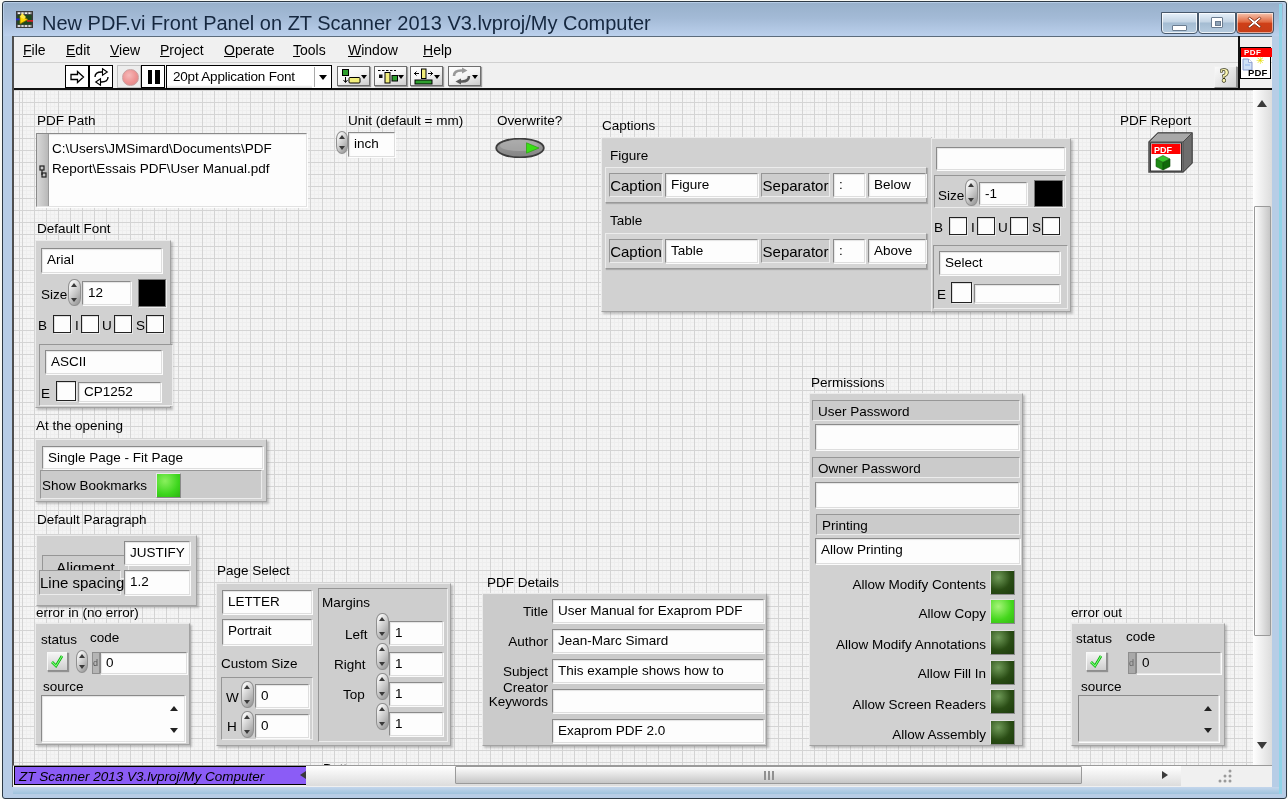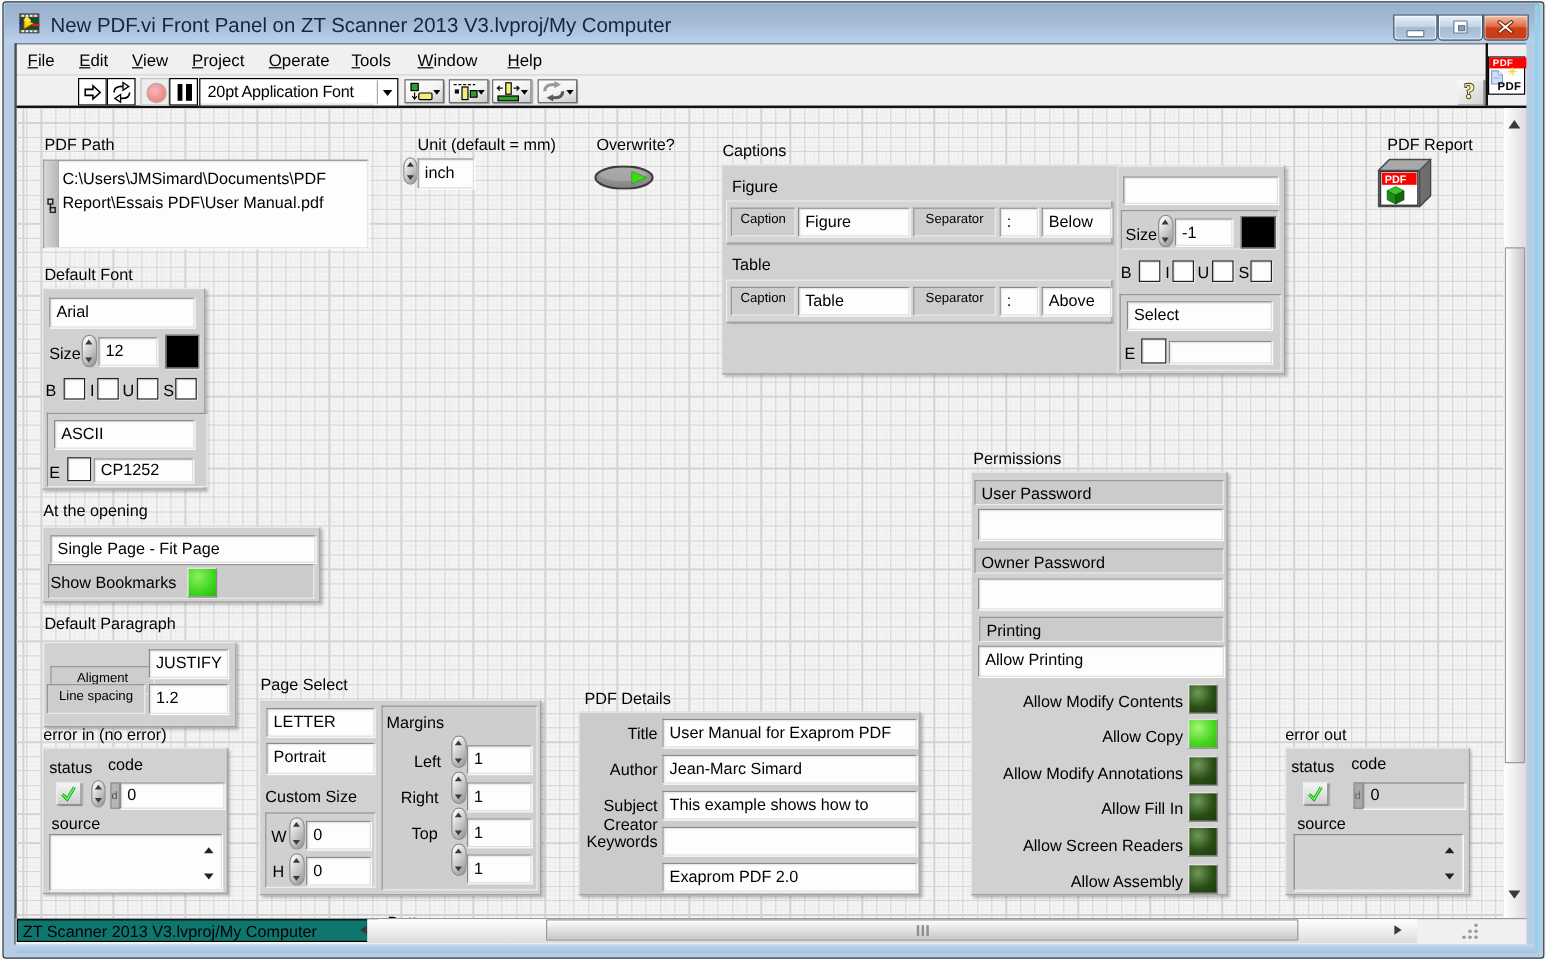--- a/index.html
+++ b/index.html
@@ -1,20 +1,20 @@
 <!DOCTYPE html>
 <html><head>
 <meta charset="utf-8">
 <style>
 html,body{margin:0;padding:0;width:1288px;height:799px;overflow:hidden;background:#f8f9f4;font-family:"Liberation Sans",sans-serif;}
 .a{position:absolute;}
 .lbl{position:absolute;font-size:13.5px;line-height:15px;white-space:nowrap;color:#000;}
 .fld{position:absolute;background:#fdfdfd;border:1px solid #8a8a8a;border-bottom-color:#dedede;border-right-color:#dedede;box-shadow:1px 1px 0 rgba(255,255,255,.9), inset 1px 1px 1px rgba(0,0,0,.10);font-size:13.5px;color:#000;white-space:nowrap;overflow:hidden;padding:3px 0 0 5px;box-sizing:border-box;}
 .gfld{position:absolute;background:#d2d2d2;border:1px solid #8a8a8a;border-bottom-color:#e6e6e6;border-right-color:#e6e6e6;box-shadow:1px 1px 0 rgba(255,255,255,.9);font-size:13.5px;color:#000;white-space:nowrap;overflow:hidden;padding:3px 0 0 5px;box-sizing:border-box;}
-.glbl{position:absolute;background:#cdcdcd;border:1px solid #969696;border-bottom-color:#ececec;border-right-color:#ececec;font-size:11px;color:#000;white-space:nowrap;padding-top:3px;text-align:center;box-sizing:border-box;}
+.glbl{position:absolute;background:#cdcdcd;border:1px solid #969696;border-bottom-color:#ececec;border-right-color:#ececec;font-size:15px;color:#000;white-space:nowrap;padding-top:3px;text-align:center;box-sizing:border-box;}
 .cluster{position:absolute;background:#d1d1d1;border:1px solid #a2a2a2;border-top-color:#ebebeb;border-left-color:#ebebeb;box-shadow:2px 2px 2px rgba(90,90,90,.35);box-sizing:border-box;}
 .strip{position:absolute;background:#cbcbcb;border:1px solid #979797;border-bottom-color:#ececec;border-right-color:#ececec;font-size:13.5px;color:#000;white-space:nowrap;box-sizing:border-box;}
 .rpanel{position:absolute;background:#d5d5d5;border:1px solid #ececec;border-bottom-color:#999;border-right-color:#999;box-shadow:1px 1px 1px rgba(0,0,0,.18);box-sizing:border-box;}
 .spanel{position:absolute;background:#d0d0d0;border:1px solid #969696;border-bottom-color:#ececec;border-right-color:#ececec;box-sizing:border-box;}
 .cb{position:absolute;background:#fdfdfd;border:1px solid #222;box-shadow:1px 1px 0 #e8e8e8, inset 1px 1px 0 rgba(0,0,0,.12);box-sizing:border-box;}
 .spin{position:absolute;width:12px;height:23px;border-radius:6px/8px;background:linear-gradient(125deg,#fafafa 10%,#c7c7c7 55%,#8f8f8f 100%);border:1px solid #909090;box-sizing:border-box;}
 .spin:before{content:"";position:absolute;top:3px;left:2px;border:3px solid transparent;border-bottom:4px solid #3a3a3a;border-top:none;}
 .spin:after{content:"";position:absolute;bottom:3px;left:2px;border:3px solid transparent;border-top:4px solid #3a3a3a;border-bottom:none;}
 .tb{position:absolute;top:65px;height:23px;background:#fff;border:1px solid #000;box-sizing:border-box;}
 .mi{position:absolute;top:5px;font-size:14px;color:#000;}
@@ -42,21 +42,21 @@
       <rect x="5.5" y="14.2" width="2" height="1.6" fill="#eee"></rect>
       <rect x="9" y="14.2" width="2" height="1.6" fill="#eee"></rect>
       <rect x="12.5" y="14.2" width="2" height="1.6" fill="#eee"></rect>
 <rect x="1.5" y="4" width="14" height="9.5" fill="#1d4a1d"></rect>
 <rect x="0" y="7.5" width="4" height="1.8" fill="#2222dd"></rect>
 <rect x="11" y="9" width="6" height="1.8" fill="#cc2222"></rect>
 <polygon points="4,4.5 12,8.5 4,13" fill="#ffd800" stroke="#8a6d00" stroke-width="0.8"></polygon>
 <polygon points="6,2 10,6 8,8 4,6" fill="#ffe84a"></polygon>
 </svg>
 </div>
-<div class="a" style="left:42px;top:12px;font-size:17px;color:#15273f;">New PDF.vi Front Panel on ZT Scanner 2013 V3.lvproj/My Computer</div>
+<div class="a" style="left:42px;top:12px;font-size:20px;color:#15273f;">New PDF.vi Front Panel on ZT Scanner 2013 V3.lvproj/My Computer</div>
 
 <div class="a" style="left:1161px;top:12px;width:35px;height:20px;background:linear-gradient(180deg,#e7f1fa 0%,#c3d4e4 45%,#a4bcd2 50%,#b6cbdf 100%);border:1px solid #47586b;border-radius:0 0 4px 4px;box-shadow:inset 0 0 0 1px rgba(255,255,255,.75);">
  <div class="a" style="left:10px;top:12px;width:13px;height:4px;background:#fff;border:1px solid #6a7c90;border-radius:1px;"></div>
   </div>
 <div class="a" style="left:1198px;top:12px;width:36px;height:20px;background:linear-gradient(180deg,#e7f1fa 0%,#c3d4e4 45%,#a4bcd2 50%,#b6cbdf 100%);border:1px solid #47586b;border-radius:0 0 4px 4px;box-shadow:inset 0 0 0 1px rgba(255,255,255,.75);">
  <div class="a" style="left:12px;top:4px;width:10px;height:9px;background:#fff;border:1px solid #6a7c90;border-radius:1px;">
       <div class="a" style="left:3px;top:2.5px;width:4px;height:3px;background:#8ea2b6;border:1px solid #6a7c90;"></div>
     </div>
   </div>
 <div class="a" style="left:1236px;top:12px;width:36px;height:20px;background:linear-gradient(180deg,#f6c5ae 0%,#e06a42 45%,#cf3f17 52%,#c63d18 100%);border:1px solid #47586b;border-radius:0 0 4px 4px;box-shadow:inset 0 0 0 1px rgba(255,255,255,.55);">
@@ -274,21 +274,21 @@
 <div class="lbl" style="left:998px;top:220px;">U</div>
 <div class="cb" style="left:1010px;top:217px;width:18px;height:18px;"></div>
 <div class="lbl" style="left:1032px;top:220px;">S</div>
 <div class="cb" style="left:1042px;top:217px;width:18px;height:18px;"></div>
 <div class="spanel" style="left:933px;top:245px;width:135px;height:64px;"></div>
 <div class="fld" style="left:939px;top:251px;width:121px;height:24px;">Select</div>
 <div class="lbl" style="left:937px;top:287px;">E</div>
 <div class="cb" style="left:951px;top:282px;width:21px;height:21px;"></div>
 <div class="fld" style="left:974px;top:284px;width:86px;height:19px;padding-top:1px;"></div>
 
-<div class="lbl" style="left:1120px;top:113px;margin-left:36px;">PDF Report</div>
+<div class="lbl" style="left:1120px;top:113px;">PDF Report</div>
 <svg class="a" style="left:1146px;top:131px;" width="50" height="46" viewBox="0 0 50 46">
 <polygon points="3,11 12,2 46,2 46,32 37,41 3,41" fill="#8f8f8f" stroke="#4a4a4a" stroke-width="1.5"></polygon>
 <polygon points="3,11 12,2 46,2 37,11" fill="#a8a8a8" stroke="#4a4a4a" stroke-width="1"></polygon>
 <polygon points="37,11 46,2 46,32 37,41" fill="#6e6e6e" stroke="#4a4a4a" stroke-width="1"></polygon>
 <rect x="4.5" y="12" width="31" height="28" fill="#fff" stroke="#333" stroke-width="1"></rect>
 <rect x="5.5" y="13" width="29" height="10" fill="#f00"></rect>
 <text x="8" y="21.5" font-family="Liberation Sans,sans-serif" font-size="9" font-weight="bold" fill="#fff">PDF</text>
 <polygon points="10,28 17,24.5 24,28 17,31.5" fill="#39c52e" stroke="#1a6a12" stroke-width="0.6"></polygon>
 <polygon points="10,28 17,31.5 17,39 10,35.5" fill="#1f8a16" stroke="#145a0e" stroke-width="0.6"></polygon>
 <polygon points="17,31.5 24,28 24,35.5 17,39" fill="#0f6a0a" stroke="#0a4a06" stroke-width="0.6"></polygon>
@@ -376,21 +376,21 @@
 <div class="gfld" style="left:1078px;top:695px;width:141px;height:47px;">
 <div class="tri" style="left:125px;top:6px;border:4px solid transparent;border-bottom:5px solid #222;position:absolute;"></div>
 <div class="tri" style="left:125px;top:32px;border:4px solid transparent;border-top:5px solid #222;position:absolute;"></div>
 </div>
 
 <div class="a" style="left:1253px;top:90px;width:19px;height:675px;background:linear-gradient(90deg,#ffffff,#dcdcdc);"></div>
 <div class="tri" style="left:1257px;top:95px;border:5.5px solid transparent;border-bottom:7px solid #3a3a3a;"></div>
 <div class="a" style="left:1254px;top:206px;width:17px;height:430px;background:linear-gradient(90deg,#fdfdfd,#c6c6c6);border:1px solid #9a9a9a;border-radius:1px;box-sizing:border-box;"></div>
 <div class="tri" style="left:1257px;top:742px;border:5.5px solid transparent;border-top:7px solid #3a3a3a;"></div>
 <div class="a" style="left:13px;top:765px;width:1259px;height:22px;background:#f0f0f0;border-top:1px solid #9a9a9a;box-sizing:border-box;"></div>
-<div class="a" style="left:14px;top:766px;width:301px;height:19px;background:#0f766e;border:1px solid #000;box-sizing:border-box;font-size:13.5px;padding:2px 0 0 4px;white-space:nowrap;">ZT Scanner 2013 V3.lvproj/My Computer</div>
+<div class="a" style="left:14px;top:766px;width:301px;height:19px;background:#8b5cf6;border:1px solid #000;box-sizing:border-box;font-size:13.5px;padding:2px 0 0 4px;white-space:nowrap;font-style:italic;">ZT Scanner 2013 V3.lvproj/My Computer</div>
 <div class="tri" style="left:296px;top:771px;border:4.5px solid transparent;border-right:6px solid #3a3a3a;"></div>
 <div class="a" style="left:306px;top:766px;width:875px;height:20px;background:linear-gradient(180deg,#ffffff,#dcdcdc);"></div>
 <div class="a" style="left:455px;top:766px;width:627px;height:18px;background:linear-gradient(180deg,#fdfdfd,#c6c6c6);border:1px solid #9a9a9a;border-radius:1px;box-sizing:border-box;">
 <div class="a" style="left:308px;top:4px;width:1.5px;height:9px;background:#909090;"></div>
 <div class="a" style="left:312px;top:4px;width:1.5px;height:9px;background:#909090;"></div>
 <div class="a" style="left:316px;top:4px;width:1.5px;height:9px;background:#909090;"></div>
 </div>
 <div class="tri" style="left:1162px;top:771px;border:4.5px solid transparent;border-left:6px solid #3a3a3a;"></div>
 <div class="a" style="left:1216px;top:768px;width:18px;height:16px;">
 <svg width="18" height="16">

